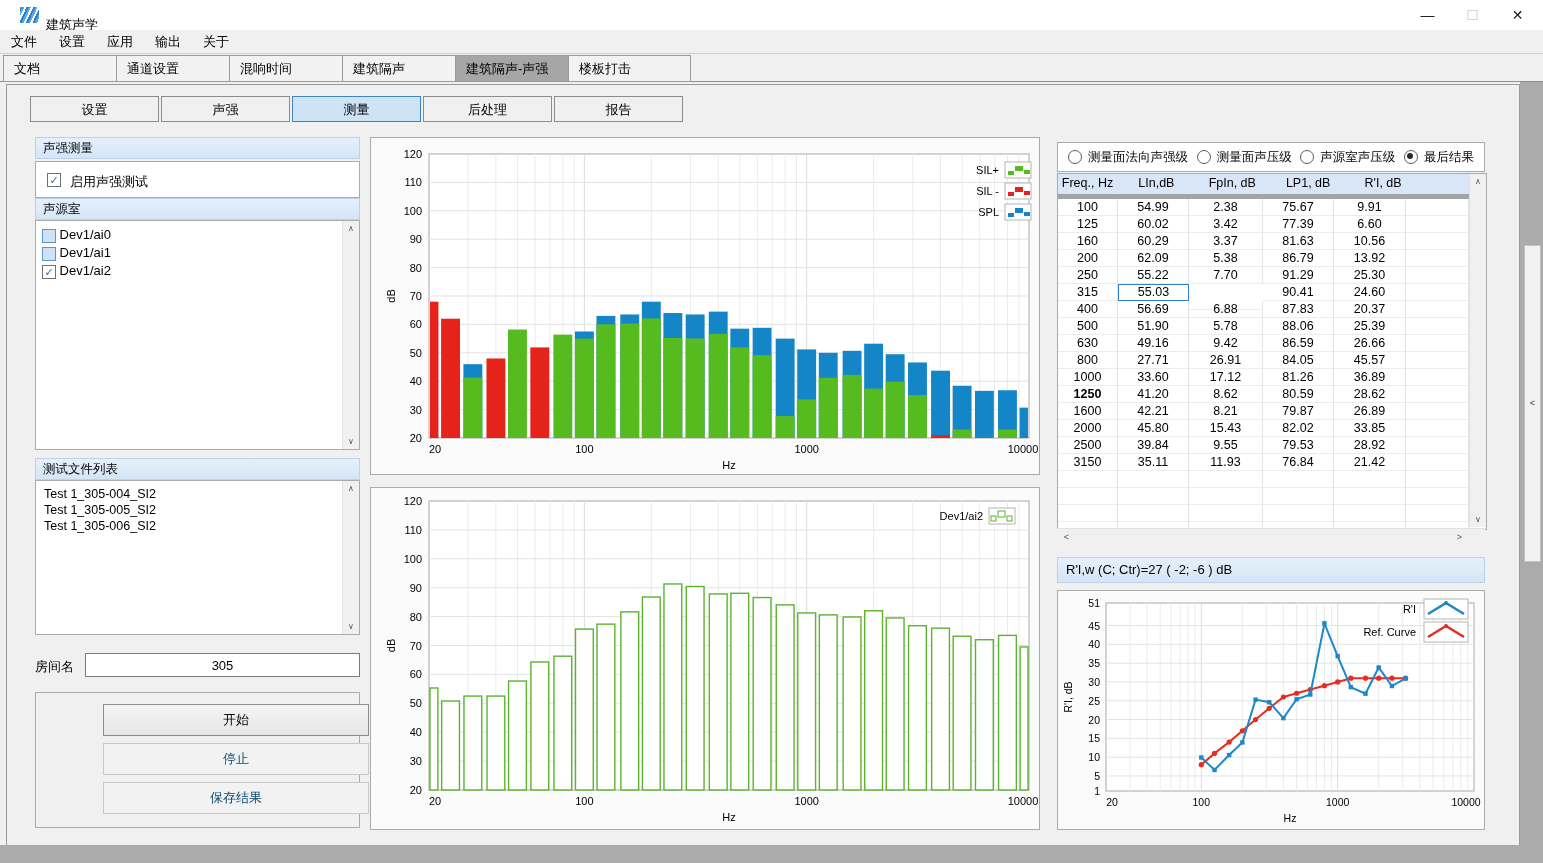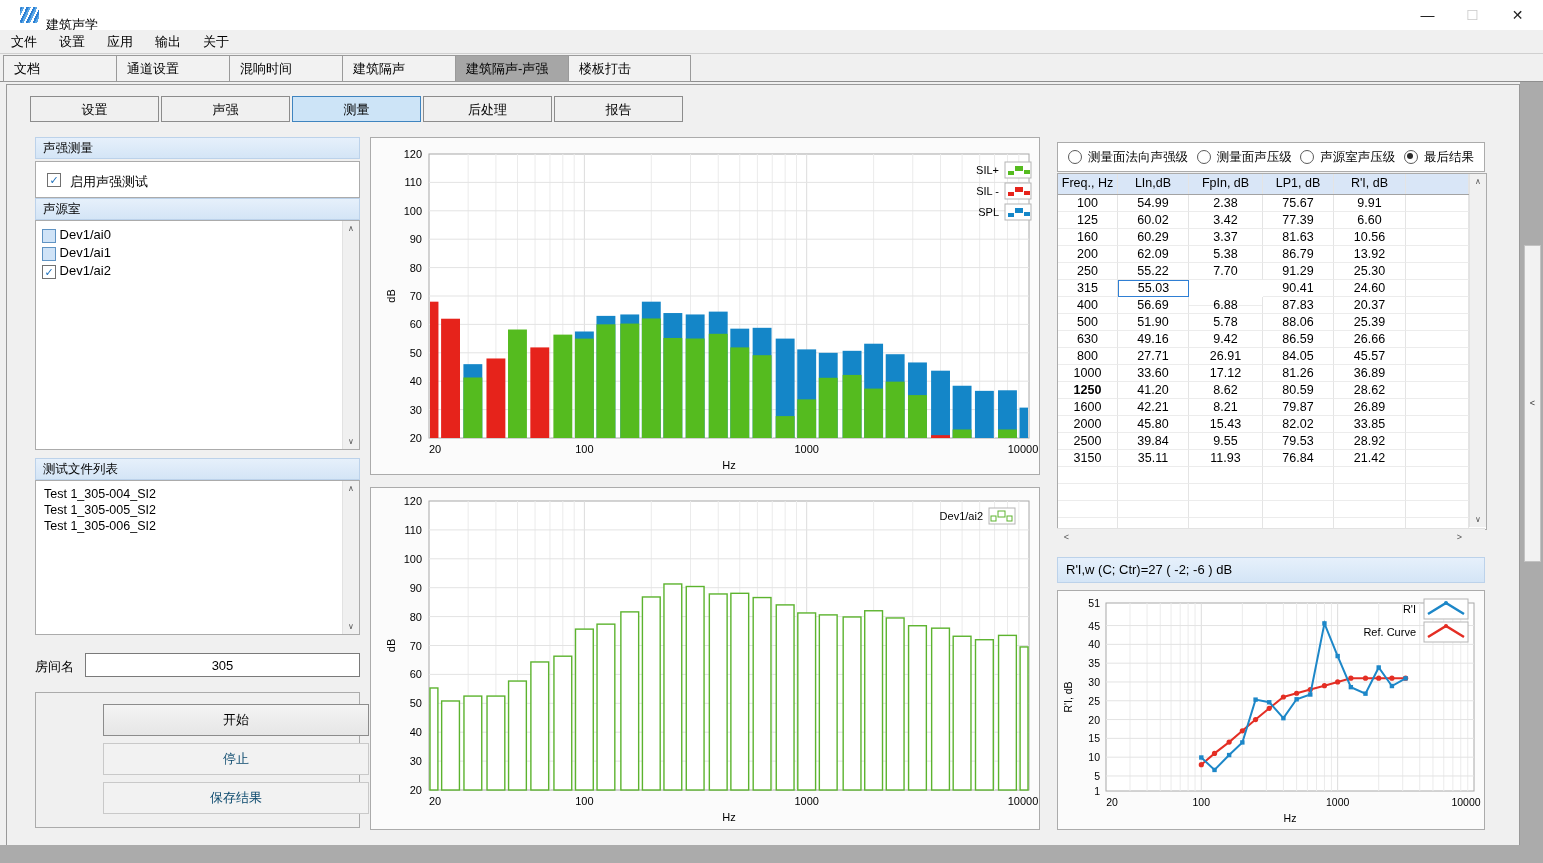--- a/index.html
+++ b/index.html
@@ -69,21 +69,21 @@
 
   
   .radiorow{display:flex;align-items:center;justify-content:space-between;padding:0 10px;}
   .radioitem{display:flex;align-items:center;gap:6px;font-size:12.5px;white-space:nowrap;}
   .rdo{width:12px;height:12px;border:1px solid #5a5a5a;border-radius:50%;background:#fff;position:relative;flex:0 0 auto;}
   .rdo.sel::after{content:"";position:absolute;left:2px;top:2px;width:6px;height:6px;border-radius:50%;background:#2b2b2b;}
 
   
   .tbl{background:#fff;border:1px solid #ababab;overflow:hidden;}
   .trow{display:flex;height:17px;}
-  .trow.hdr{height:20px;background:#d9e6f7;border-bottom:1px solid #a3a3a3;}
+  .trow.hdr{height:20px;background:#d9e6f7;border-bottom:5px solid #a3a3a3;justify-content:space-between;}
   .tcell{box-sizing:border-box;border-right:1px solid #e4e4e4;border-bottom:1px solid #ececec;
          text-align:center;font-size:12.5px;line-height:16px;overflow:hidden;}
   .trow.hdr .tcell{line-height:19px;border-bottom:none;background:transparent;}
   .tcell.selcell{border:1px solid #2f7fd4;line-height:14px;}
 
   .resultbar{background:linear-gradient(#e6f0fb,#d4e5f6);border:1px solid #bcd2ea;
              font-size:13px;line-height:24px;padding-left:8px;box-sizing:border-box;}
 
   svg text{font-family:"Liberation Sans","DejaVu Sans",sans-serif;}
 </style>

